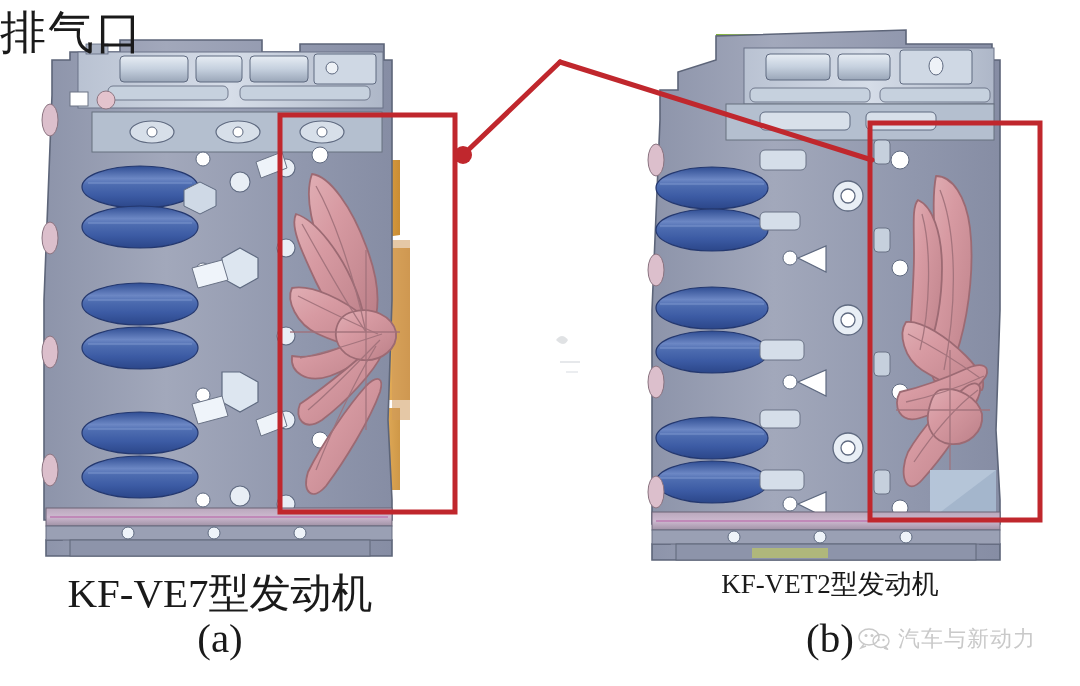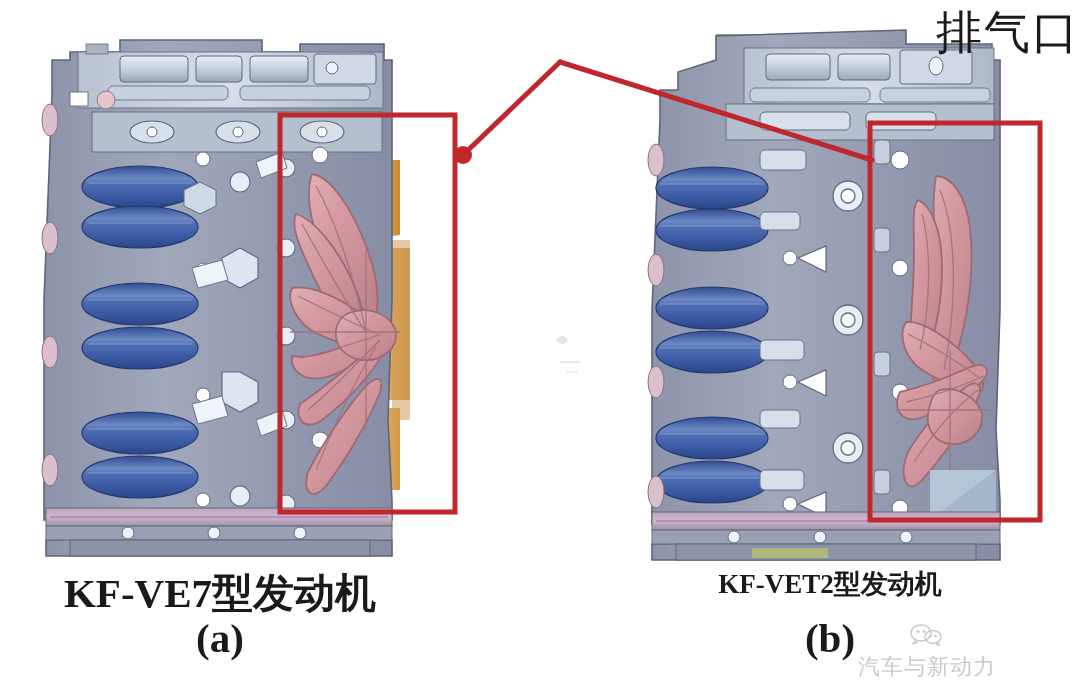--- a/index.html
+++ b/index.html
@@ -12,24 +12,23 @@
     position:relative;
   }
   #figure{position:absolute;left:0;top:0;width:1080px;height:686px;}
   #figure svg{display:block;}
 
   .fig-label{
     position:absolute;
     color:#1a1a1a;
     white-space:nowrap;
     font-family:"Liberation Serif","DejaVu Serif",serif;
-    font-weight:bold;
   }
   #callout-title{
-    left:0;top:2px;width:1080px;text-align:right;
+    left:0;top:2px;width:1080px;text-align:left;
     font-size:46px;letter-spacing:2px;
     font-family:"DejaVu Sans","Liberation Sans",sans-serif;
     font-weight:400;
   }
   #caption-left{
     left:10px;top:566px;width:420px;text-align:center;font-size:41px;
   }
   #caption-left-sub{
     left:10px;top:614px;width:420px;text-align:center;font-size:41px;
   }
@@ -39,21 +38,20 @@
   #caption-right-sub{
     left:605px;top:614px;width:450px;text-align:center;font-size:41px;
   }
   #watermark{
     position:absolute;left:858px;top:624px;
     display:flex;align-items:center;gap:6px;
     color:#c9c9c9;font-size:22px;
     font-family:"DejaVu Sans","Liberation Sans",sans-serif;
     letter-spacing:1px;
     pointer-events:none;
-    flex-direction:column;
   }
   #watermark .wm-logo{width:34px;height:22px;display:block;}
 </style>
 </head>
 <body>
 
 <div id="figure">
 <svg width="1080" height="686" viewBox="0 0 1080 686" xmlns="http://www.w3.org/2000/svg">
   <defs>
 

